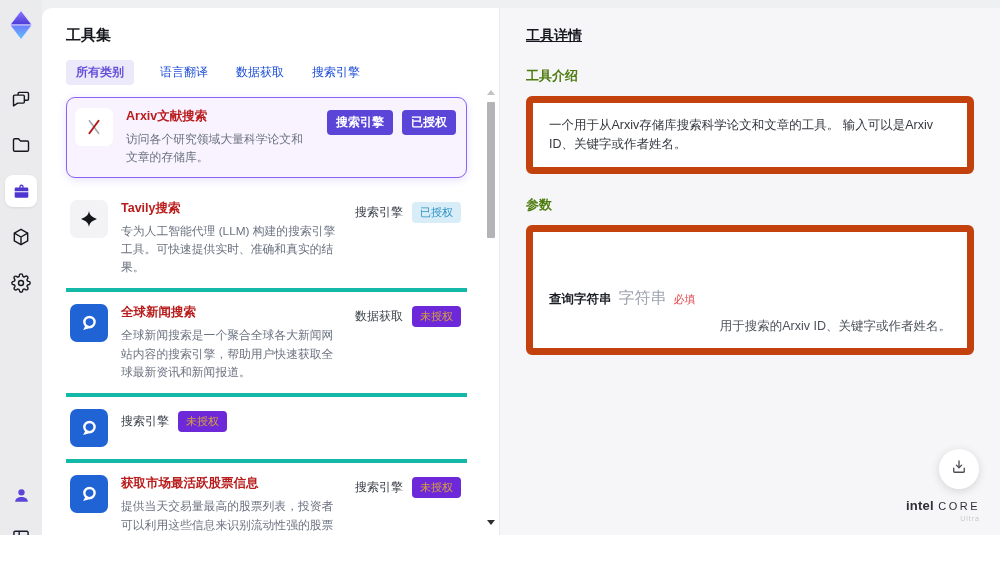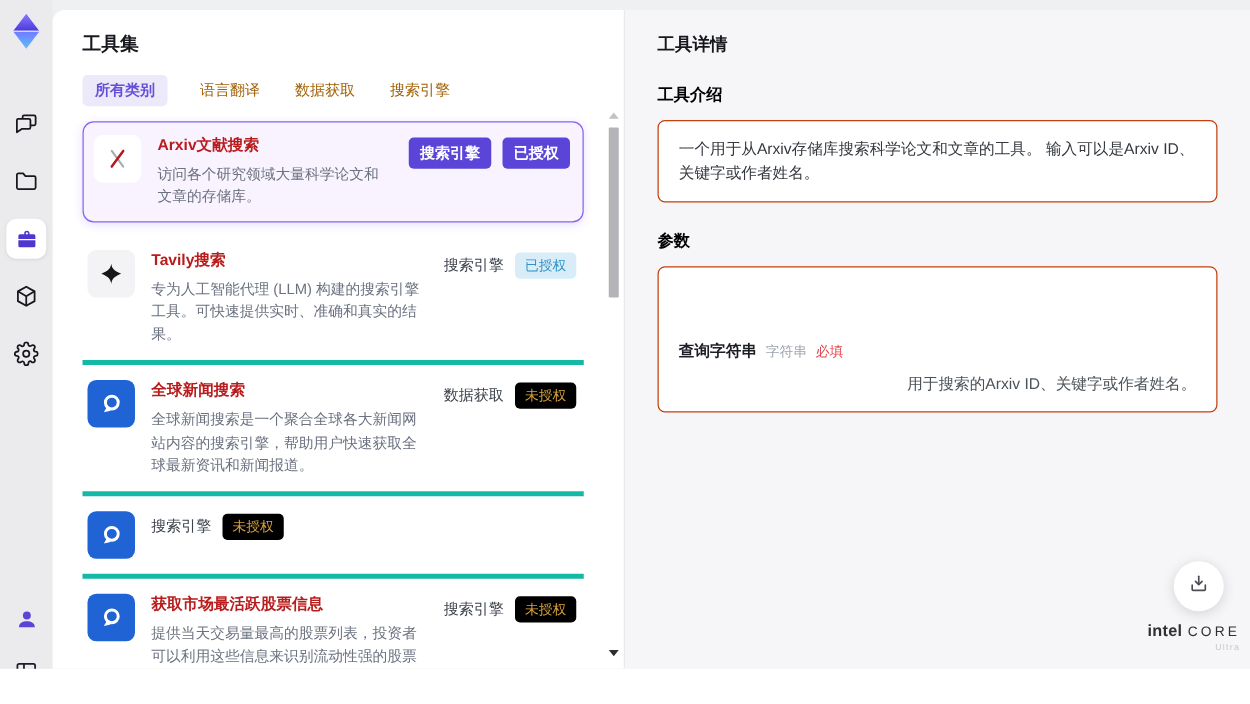--- a/index.html
+++ b/index.html
@@ -21,73 +21,73 @@
 
   
   .panel{position:absolute;left:42px;top:8px;right:0;bottom:0;background:#ffffff;
          border-top-left-radius:10px;display:flex;overflow:hidden;}
 
   
   .list-col{width:458px;box-sizing:border-box;padding:18px 20px 0 24px;position:relative;
             border-right:1px solid #e9e9ec;overflow:hidden;}
   .list-title{margin:0;font-size:15px;font-weight:700;color:#16181d;}
   .tabs{margin-top:15px;display:flex;align-items:center;gap:24px;}
-  .tab{border:none;background:transparent;font-size:12px;color:#a16207;padding:4px 2px;cursor:pointer;
+  .tab{border:none;background:transparent;font-size:12px;color:#1d4ed8;padding:4px 2px;cursor:pointer;
        font-family:inherit;border-radius:4px;}
   .tab.active{background:#ece9fb;color:#6450d8;padding:4px 10px;font-weight:600;}
 
   .cards{margin-top:12px;padding-right:12px;}
   .tool-row{display:flex;gap:13px;padding:12px 6px 12px 4px;border-bottom:4px solid #14b8a6;cursor:pointer;}
   .tile{width:38px;height:38px;flex:0 0 38px;border-radius:7px;background:#f3f3f6;
         display:flex;align-items:center;justify-content:center;overflow:hidden;}
   .tile[data-icon-name="arxiv-icon"]{background:#ffffff;}
   .tile[data-icon-name="juhe-icon"]{background:#1f63d5;}
   .meta{flex:1;min-width:0;}
   .tname{font-size:12.5px;font-weight:700;color:#b91c1c;}
   .tdesc{margin-top:5px;font-size:11.8px;line-height:1.55;color:#6b7280;}
   .tags{display:flex;gap:9px;align-items:flex-start;white-space:nowrap;padding-top:2px;}
   .cat{font-size:12px;color:#3d434d;padding:2px 0;}
   .status{font-size:11px;padding:3px 8px;border-radius:4px;}
   .status.authorized{background:#d8edf8;color:#3093c5;}
-  .status.unauthorized{background:#000000;color:#d7a03c;}
+  .status.unauthorized{background:#6d28d9;color:#d7a03c;}
 
   .tool-row.selected{border:1px solid #8a63f2;background:#f8f3fe;border-radius:9px;
                      box-shadow:0 2px 8px rgba(122,90,248,.18);padding:10px 10px 10px 8px;
                      margin-bottom:10px;}
   .tool-row.selected .cat,
   .tool-row.selected .status{background:#5b45d8;color:#ffffff;font-size:12px;
                              padding:4px 9px;border-radius:4px;font-weight:600;}
 
   
   .scrollbar{position:absolute;right:3px;top:78px;bottom:6px;width:10px;}
   .sb-up{position:absolute;top:4px;left:1px;width:0;height:0;
          border-left:4px solid transparent;border-right:4px solid transparent;
          border-bottom:5px solid #c2c2c6;}
   .sb-thumb{position:absolute;top:16px;left:1px;width:8px;height:136px;background:#b4b4b8;border-radius:1px;cursor:grab;}
   .sb-down{position:absolute;bottom:4px;left:1px;width:0;height:0;
            border-left:4px solid transparent;border-right:4px solid transparent;
            border-top:5px solid #2e2e32;}
 
   
   .detail-col{flex:1;background:#f6f6f8;box-sizing:border-box;padding:19px 26px;}
-  .detail-title{margin:0;font-size:14px;font-weight:700;color:#16181d;}
-  .section-h{margin:22px 0 11px;font-size:13px;font-weight:700;color:#000000;}
-  .card{background:#ffffff;border:1px solid #c2410c;border-radius:6px;padding:13px 16px;}
+  .detail-title{margin:0;font-size:14px;font-weight:700;color:#16181d;text-decoration:underline;}
+  .section-h{margin:22px 0 11px;font-size:13px;font-weight:700;color:#4d7c0f;}
+  .card{background:#ffffff;border:7px solid #c2410c;border-radius:6px;padding:13px 16px;}
   .intro p{margin:0;font-size:12.5px;color:#34383f;line-height:1.5;}
   .param .prow{display:flex;align-items:baseline;gap:7px;}
   .pname{font-size:12.5px;font-weight:700;color:#1c1f26;}
-  .ptype{font-size:11px;color:#9ca3af;}
+  .ptype{font-size:16px;color:#9ca3af;}
   .preq{font-size:11px;color:#e5484d;margin-top:47px;}
   .pdesc{margin-top:9px;font-size:12.5px;color:#4b5259;text-align:right;}
 
   
   .fab{position:absolute;right:21px;bottom:46px;width:40px;height:40px;border-radius:50%;
        background:#ffffff;box-shadow:0 2px 10px rgba(0,0,0,.14);display:flex;align-items:center;
        justify-content:center;cursor:pointer;z-index:6;}
-  .brand{position:absolute;right:8px;bottom:13px;text-align:right;z-index:6;color:#2f3033;}
+  .brand{position:absolute;right:20px;bottom:13px;text-align:right;z-index:6;color:#2f3033;}
   .b1{font-size:13px;font-weight:700;letter-spacing:.2px;}
   .b2{font-size:11px;letter-spacing:2.5px;font-weight:400;}
   .b3{font-size:7px;color:#c7c8cc;letter-spacing:1px;margin-top:1px;}
 </style>
 </head>
 <body>
 
 <div class="app">
 
   <aside class="rail">

